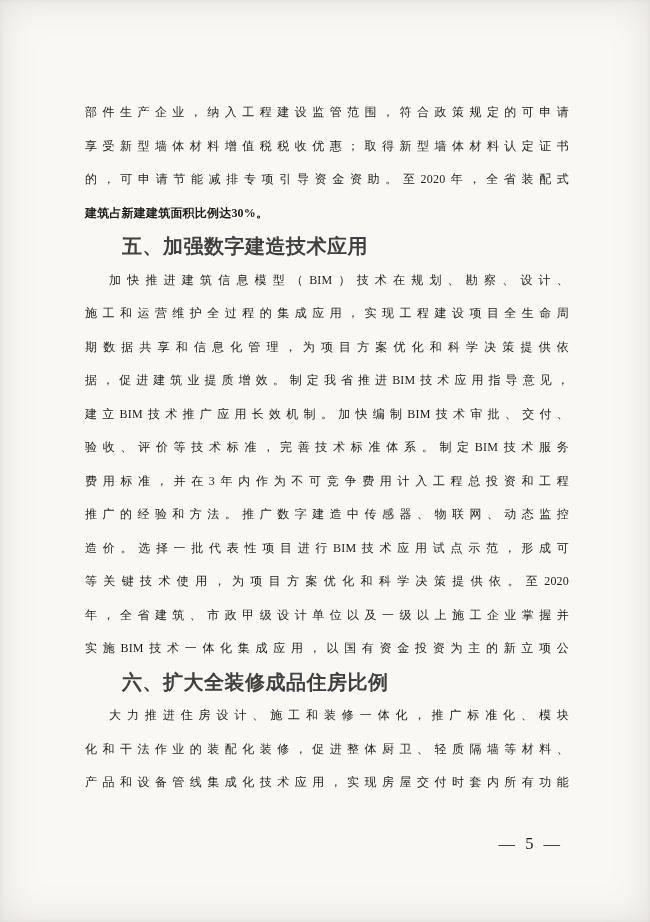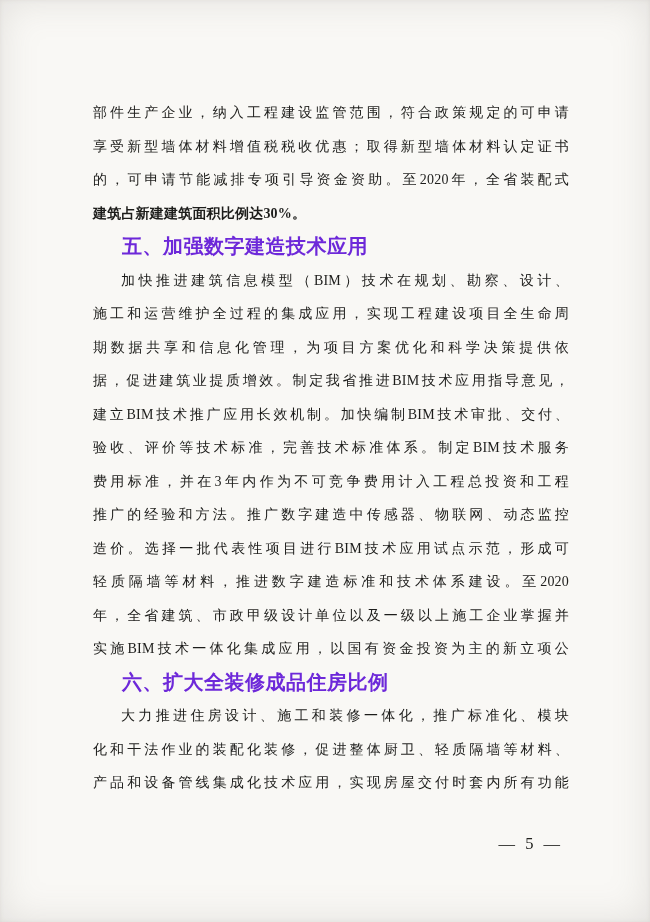--- a/index.html
+++ b/index.html
@@ -18,46 +18,45 @@
     color: #1d1d1b;
     overflow: hidden;
   }
   .text-block {
     position: absolute;
     left: 85px;
     top: 96px;
     width: 484px;
   }
   .line {
-    font-size: 14px;
+    font-size: 12px;
     height: 33.5px;
     line-height: 33.5px;
     text-align: justify;
     text-align-last: justify;
     text-justify: inter-character;
     letter-spacing: 0.2px;
-    margin-left: 8px;
   }
   .line.para-end {
     text-align-last: left;
     font-weight: bold;
   }
   .line.indent {
     text-indent: 2em;
     font-family: Liberation Serif, serif;
   }
   .heading {
     font-family: "Liberation Sans", "DejaVu Sans", sans-serif;
     font-weight: bold;
     font-size: 20px;
     height: 33.5px;
     line-height: 33.5px;
     text-indent: 1.85em;
     letter-spacing: 0.5px;
-    color: #6d28d9;
+    color: #404040;
   }
   .page-number {
     position: absolute;
     top: 834px;
     right: 87px;
     font-size: 16.5px;
     letter-spacing: 3px;
     color: #22221f;
     white-space: nowrap;
   }
@@ -77,21 +76,21 @@
 
     <div class="line indent">加快推进建筑信息模型（BIM）技术在规划、勘察、设计、</div>
     <div class="line">施工和运营维护全过程的集成应用，实现工程建设项目全生命周</div>
     <div class="line">期数据共享和信息化管理，为项目方案优化和科学决策提供依</div>
     <div class="line">据，促进建筑业提质增效。制定我省推进BIM技术应用指导意见，</div>
     <div class="line">建立BIM技术推广应用长效机制。加快编制BIM技术审批、交付、</div>
     <div class="line">验收、评价等技术标准，完善技术标准体系。制定BIM技术服务</div>
     <div class="line">费用标准，并在3年内作为不可竞争费用计入工程总投资和工程</div>
     <div class="line">推广的经验和方法。推广数字建造中传感器、物联网、动态监控</div>
     <div class="line">造价。选择一批代表性项目进行BIM技术应用试点示范，形成可</div>
-    <div class="line">轻质隔墙等材料，推进数字建造标准和技术体系建设。至2020</div>
+    <div class="line">等关键技术使用，为项目方案优化和科学决策提供依。至2020</div>
     <div class="line">年，全省建筑、市政甲级设计单位以及一级以上施工企业掌握并</div>
     <div class="line">实施BIM技术一体化集成应用，以国有资金投资为主的新立项公</div>
 
     <div class="heading">六、扩大全装修成品住房比例</div>
 
     <div class="line indent">大力推进住房设计、施工和装修一体化，推广标准化、模块</div>
     <div class="line">化和干法作业的装配化装修，促进整体厨卫、轻质隔墙等材料、</div>
     <div class="line">产品和设备管线集成化技术应用，实现房屋交付时套内所有功能</div>
 
   </div>

